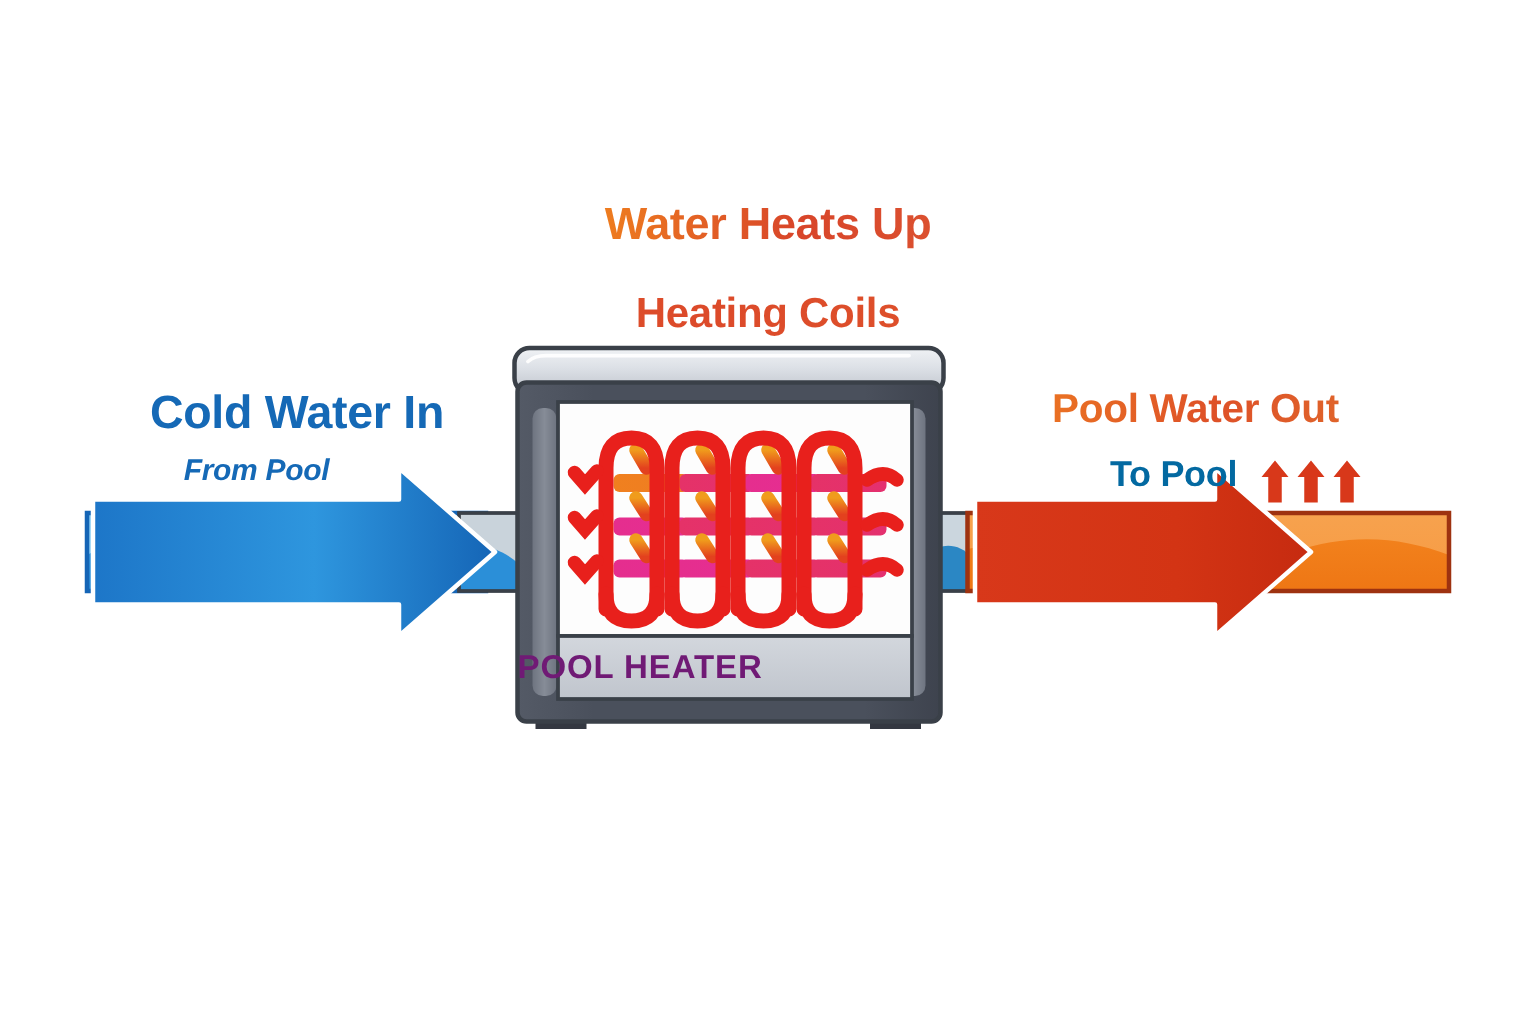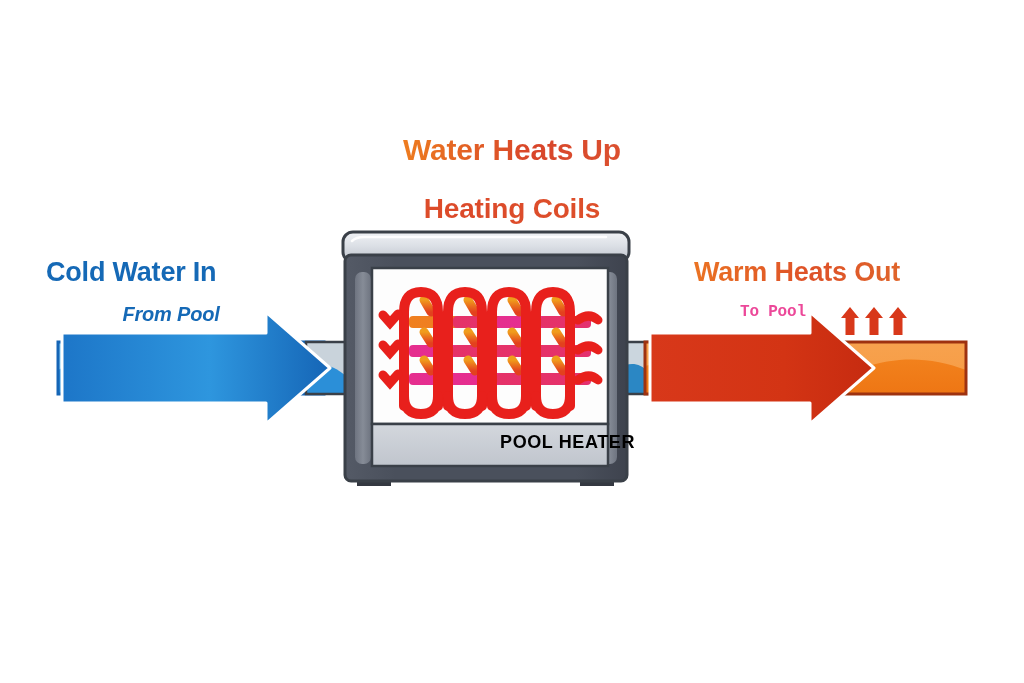--- a/index.html
+++ b/index.html
@@ -46,22 +46,22 @@
     color: #E2612B;
     background: linear-gradient(95deg, #E66A26 0%, #DC4A2A 45%, #E25F2C 100%);
     -webkit-background-clip: text;
     background-clip: text;
     -webkit-text-fill-color: transparent;
   }
   #cold-title {
     left: 46px;
     top: 257px;
     width: 250px;
-    text-align: left;
-    font-size: 27px;
+    text-align: right;
+    font-size: 31px;
     color: #1569B6;
   }
   #cold-sub {
     left: 46px;
     top: 303px;
     width: 250px;
     text-align: center;
     font-size: 20px;
     color: #1569B6;
     font-style: italic;
@@ -74,39 +74,38 @@
     font-size: 27px;
     color: #EE7722;
     background: linear-gradient(100deg, #ED7A22 0%, #DE5128 55%, #E06A2B 100%);
     -webkit-background-clip: text;
     background-clip: text;
     -webkit-text-fill-color: transparent;
   }
   #warm-sub {
     left: 740px;
     top: 303px;
-    font-size: 16px;
-    color: #ec4899;
-    font-family: Liberation Mono, monospace;
+    font-size: 24px;
+    color: #0369a1;
   }
   #to-pool-arrows {
     position: absolute;
     left: 840px;
     top: 305px;
   }
   #heater-brand {
     position: absolute;
     left: 345px;
     top: 432px;
     width: 290px;
-    text-align: right;
-    font-size: 18px;
+    text-align: left;
+    font-size: 22px;
     font-weight: bold;
     letter-spacing: 0.6px;
-    color: #000000;
+    color: #701a75;
   }
 
   .svg-layer {
     position: absolute;
     left: 0;
     top: 0;
   }
 </style>
 </head>
 <body>
@@ -335,21 +334,21 @@
   </svg>
 
   <div class="label" id="title-heats-up">Water Heats Up</div>
 
   <div class="label" id="subtitle-coils">Heating Coils</div>
 
   <div class="label" id="cold-title">Cold Water In</div>
 
   <div class="label" id="cold-sub">From Pool</div>
 
-  <div class="label" id="warm-title">Warm Heats Out</div>
+  <div class="label" id="warm-title">Pool Water Out</div>
 
   <div class="label" id="warm-sub">To Pool</div>
 
   <svg id="to-pool-arrows" width="70" height="32" viewBox="0 0 70 32">
     <g fill="#D8381A">
       <path d="M10,2 L19,13 L14.5,13 L14.5,30 L5.5,30 L5.5,13 L1,13 Z"></path>
       <path d="M34,2 L43,13 L38.5,13 L38.5,30 L29.5,30 L29.5,13 L25,13 Z"></path>
       <path d="M58,2 L67,13 L62.5,13 L62.5,30 L53.5,30 L53.5,13 L49,13 Z"></path>
     </g>
   </svg>

